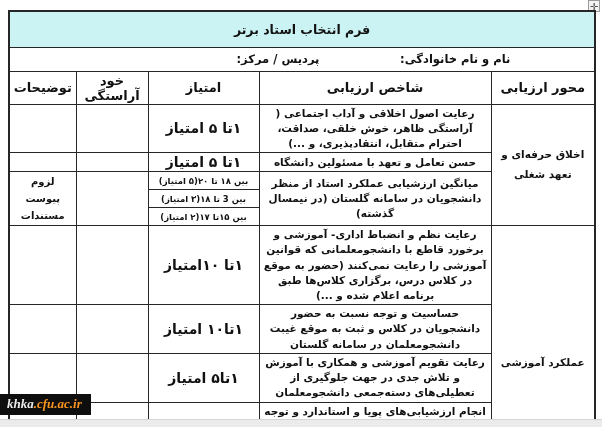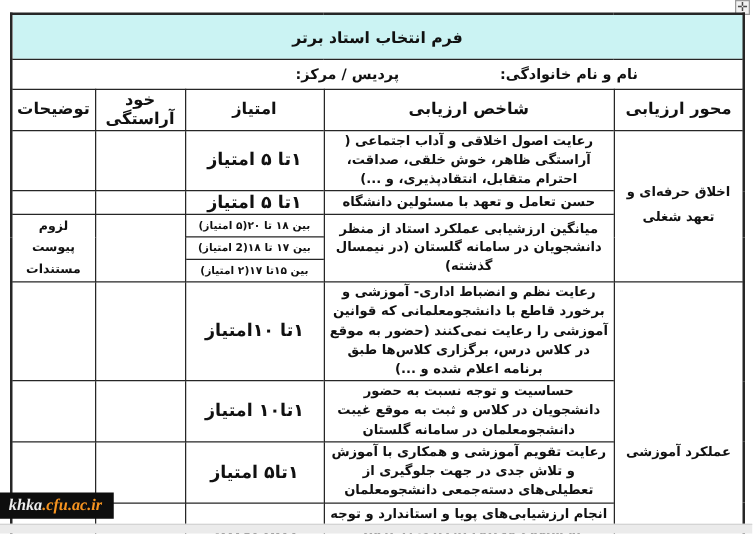--- a/index.html
+++ b/index.html
@@ -144,21 +144,21 @@
       <td></td>
     </tr>
 
     <tr class="r3">
       <td class="ind-cell" rowspan="3">میانگین ارزشیابی عملکرد استاد از منظر دانشجویان در سامانه گلستان (در نیمسال گذشته)</td>
       <td class="tier-cell">بین ۱۸ تا ۲۰(۵ امتیاز)</td>
       <td rowspan="3"></td>
       <td class="notes-cell" rowspan="3">لزوم پیوست مستندات</td>
     </tr>
     <tr class="r3">
-      <td class="tier-cell">بین ۱۷ تا ۱۸(2 امتیاز)</td>
+      <td class="tier-cell">بین 3 تا ۱۸(۳ امتیاز)</td>
     </tr>
     <tr class="r3">
       <td class="tier-cell">بین ۱۵تا ۱۷(۲ امتیاز)</td>
     </tr>
 
     <tr class="r4">
       <td class="axis-cell" rowspan="5">عملکرد آموزشی</td>
       <td class="ind-cell">رعایت نظم و انضباط اداری- آموزشی و برخورد قاطع با دانشجومعلمانی که قوانین آموزشی را رعایت نمی‌کنند (حضور به موقع در کلاس درس، برگزاری کلاس‌ها طبق برنامه اعلام شده و ...)</td>
       <td class="score-cell">۱تا ۱۰امتیاز</td>
       <td></td>

